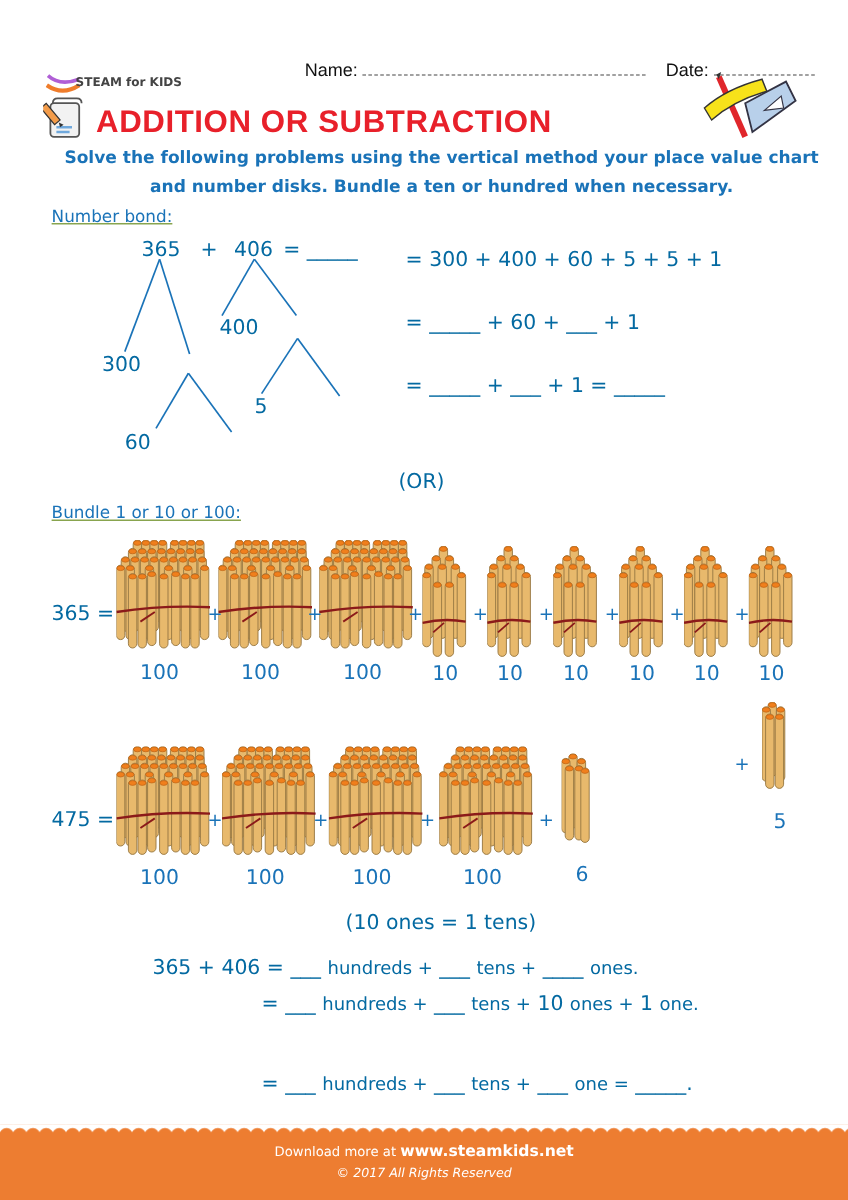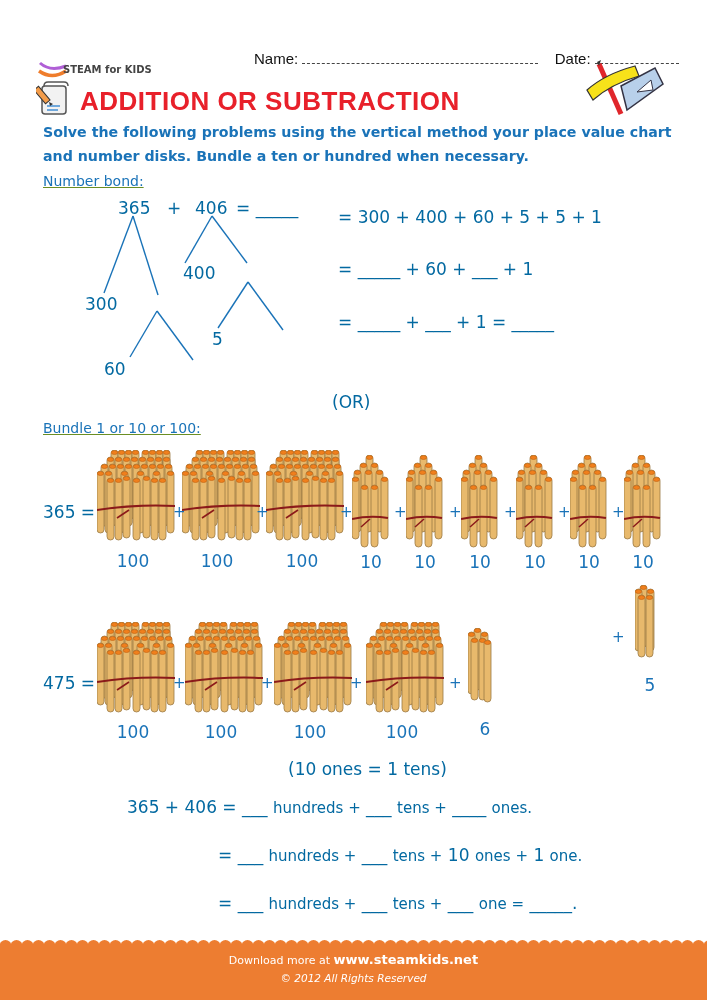--- a/index.html
+++ b/index.html
@@ -14,21 +14,21 @@
   .logo-sub { position: absolute; left: 25px; top: 34px; font-family: "DejaVu Sans", sans-serif; font-weight: bold; font-size: 10px; color: #444; white-space: nowrap; }
   .logo-swoosh { position: absolute; left: 0; top: 30px; }
 
   .name-line { left: 254px; top: 38px; font-family: "Liberation Sans", sans-serif; font-size: 15px; color: #111; white-space: nowrap; margin-top: 12px; }
   .dots { display: inline-block; border-bottom: 1px dashed #444; height: 12px; vertical-align: baseline; }
 
   .title-icon { left: 36px; top: 80px; }
   .title { left: 80px; top: 86px; font-family: "Liberation Sans", sans-serif; font-weight: bold; font-size: 26px; color: #e8202a; letter-spacing: 0.5px; white-space: nowrap; }
   .ruler-icon { left: 585px; top: 60px; }
 
-  .instructions { left: 43px; top: 120px; width: 650px; font-family: "DejaVu Sans", sans-serif; font-weight: bold; font-size: 14.2px; line-height: 24px; color: #1a73b8; }
+  .instructions { left: 43px; top: 120px; width: 650px; font-family: "DejaVu Sans", sans-serif; font-weight: bold; font-size: 14.2px; line-height: 24px; color: #1a73b8; text-align: center; }
 
   .section-label { font-family: "DejaVu Sans", sans-serif; font-size: 14px; color: #1a73b8; text-decoration: underline; text-decoration-color: #6b8e23; white-space: nowrap; }
 
   .mathtxt { font-family: "DejaVu Sans", sans-serif; font-size: 17px; color: #0369a1; white-space: nowrap; }
   .small { font-size: 15px; }
 
   .bundle-label { font-family: "DejaVu Sans", sans-serif; font-size: 17px; color: #1a73b8; text-align: center; white-space: nowrap; }
   .plus { font-family: "DejaVu Sans", sans-serif; font-size: 15px; color: #1a73b8; }
 
   
@@ -281,21 +281,21 @@
 <div class="abs mathtxt" style="left:127px;top:797px">
   <span>365 + 406 =</span>
   <span>___</span>
   <span class="small">hundreds +</span>
   <span>___</span>
   <span class="small">tens +</span>
   <span>____</span>
   <span class="small">ones.</span>
 </div>
 
-<div class="abs mathtxt" style="left:218px;top:845px">
+<div class="abs mathtxt" style="left:218px;top:827px">
   <span>=</span>
   <span>___</span>
   <span class="small">hundreds +</span>
   <span>___</span>
   <span class="small">tens +</span>
   <span>10</span>
   <span class="small">ones +</span>
   <span>1</span>
   <span class="small">one.</span>
 </div>
@@ -317,13 +317,13 @@
       <circle cx="5.5" cy="9" r="6" fill="#ed7d31"></circle>
     </pattern>
   </defs>
   <rect x="0" y="0" width="707" height="12" fill="url(#scallop)"></rect>
 </svg>
 <div class="abs footer"></div>
 <div class="abs footer-line1">
   <span>Download more at</span>
   <b>www.steamkids.net</b>
 </div>
-<div class="abs footer-line2">© 2012 All Rights Reserved</div>
+<div class="abs footer-line2">© 2017 All Rights Reserved</div>
 
 </body></html>

